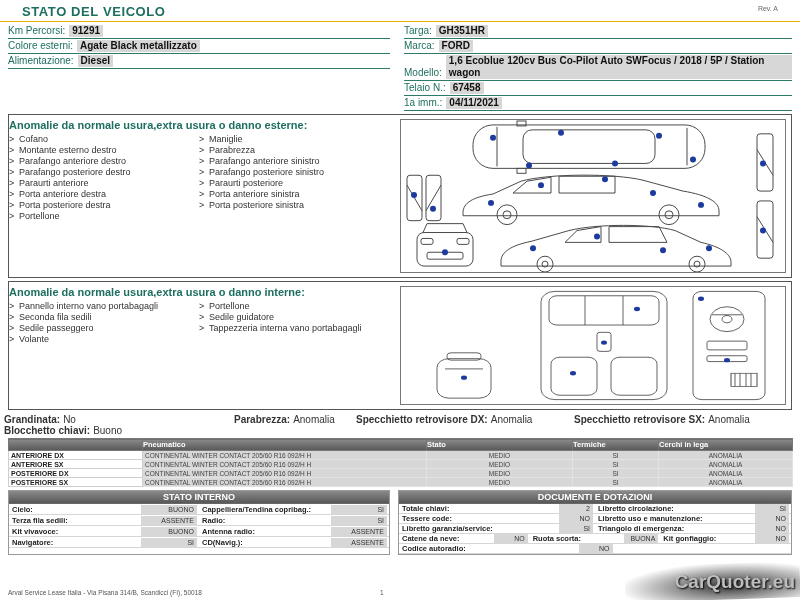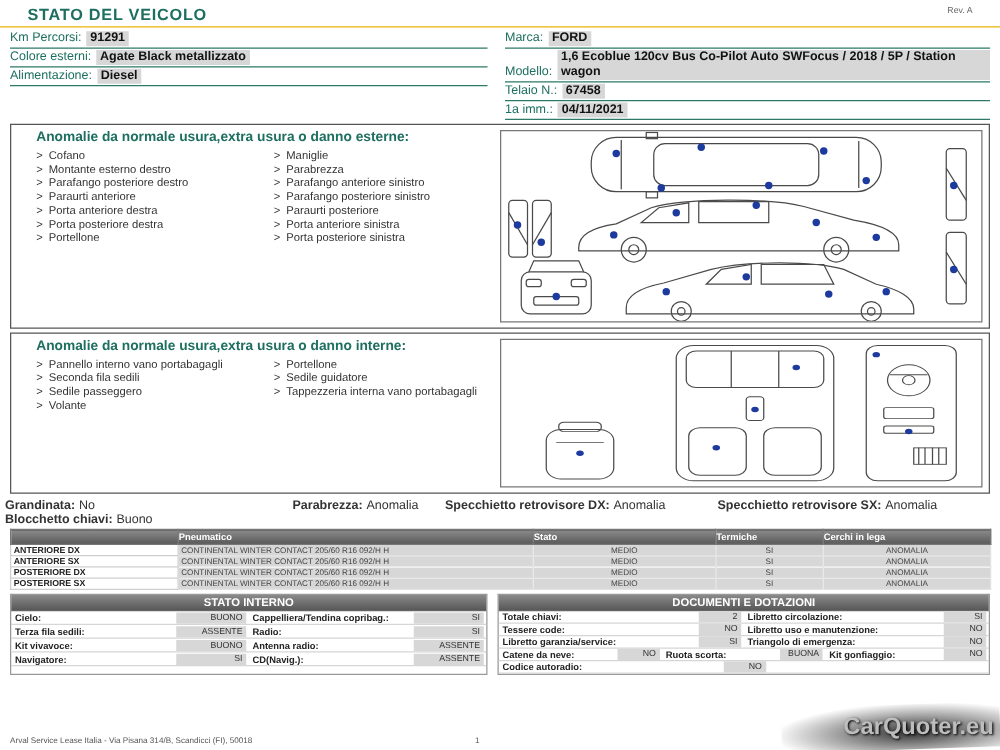--- a/index.html
+++ b/index.html
@@ -11,21 +11,21 @@
   .title{font-size:13px;font-weight:bold;color:#1d6f60;letter-spacing:.6px}
   .rev{font-size:7px;color:#666;margin-top:1px}
 
   .info{display:flex;gap:14px;padding:0 8px;margin-top:2px}
   .info-col.left{width:382px}
   .info-col.right{flex:1}
   .irow{display:flex;align-items:flex-end;border-bottom:1px solid #2c7a67;padding:1px 0;font-size:10px;line-height:12px;min-height:13px}
   .irow .lbl{color:#1d6f60;margin-right:4px;white-space:nowrap}
   .irow .val{font-weight:bold;color:#111;background:#d7d7d7;padding:0 3px}
 
-  .section{position:relative;margin:3px 8px 0;border:1px solid #555;padding:4px 20px}
+  .section{position:relative;margin:3px 8px 0;border:1px solid #555;padding:4px 0}
   .section.ext{height:164px}
   .section.int{height:129px}
   .sec-title{font-size:11px;font-weight:bold;color:#1d6f60;margin-bottom:3px}
   .an-cols{display:flex}
   .an-col{width:190px;list-style:none}
   .an-col li{font-size:9px;color:#333;line-height:11px;padding-left:10px;position:relative}
   .an-col li::before{content:">";position:absolute;left:0;color:#333}
   .diagram{position:absolute;top:4px;right:5px;bottom:4px;width:386px;border:1px solid #777;background:#fff}
   .diagram svg{width:100%;height:100%;display:block}
 
@@ -82,20 +82,24 @@
         <span class="lbl">Colore esterni:</span>
         <span class="val">Agate Black metallizzato</span>
       </div>
       <div class="irow">
         <span class="lbl">Alimentazione:</span>
         <span class="val">Diesel</span>
       </div>
     </div>
     <div class="info-col right">
       <div class="irow">
+        <span class="lbl">Targa:</span>
+        <span class="val">GH351HR</span>
+      </div>
+      <div class="irow">
         <span class="lbl">Marca:</span>
         <span class="val">FORD</span>
       </div>
       <div class="irow">
         <span class="lbl">Modello:</span>
         <span class="val">1,6 Ecoblue 120cv Bus Co-Pilot Auto SWFocus / 2018 / 5P / Station wagon</span>
       </div>
       <div class="irow">
         <span class="lbl">Telaio N.:</span>
         <span class="val">67458</span>
@@ -106,20 +110,21 @@
       </div>
     </div>
   </div>
 
   <div class="section ext">
     <div class="sec-title">Anomalie da normale usura,extra usura o danno esterne:</div>
     <div class="an-cols">
       <ul class="an-col">
         <li>Cofano</li>
         <li>Montante esterno destro</li>
+        <li>Parafango anteriore destro</li>
         <li>Parafango posteriore destro</li>
         <li>Paraurti anteriore</li>
         <li>Porta anteriore destra</li>
         <li>Porta posteriore destra</li>
         <li>Portellone</li>
       </ul>
       <ul class="an-col">
         <li>Maniglie</li>
         <li>Parabrezza</li>
         <li>Parafango anteriore sinistro</li>

